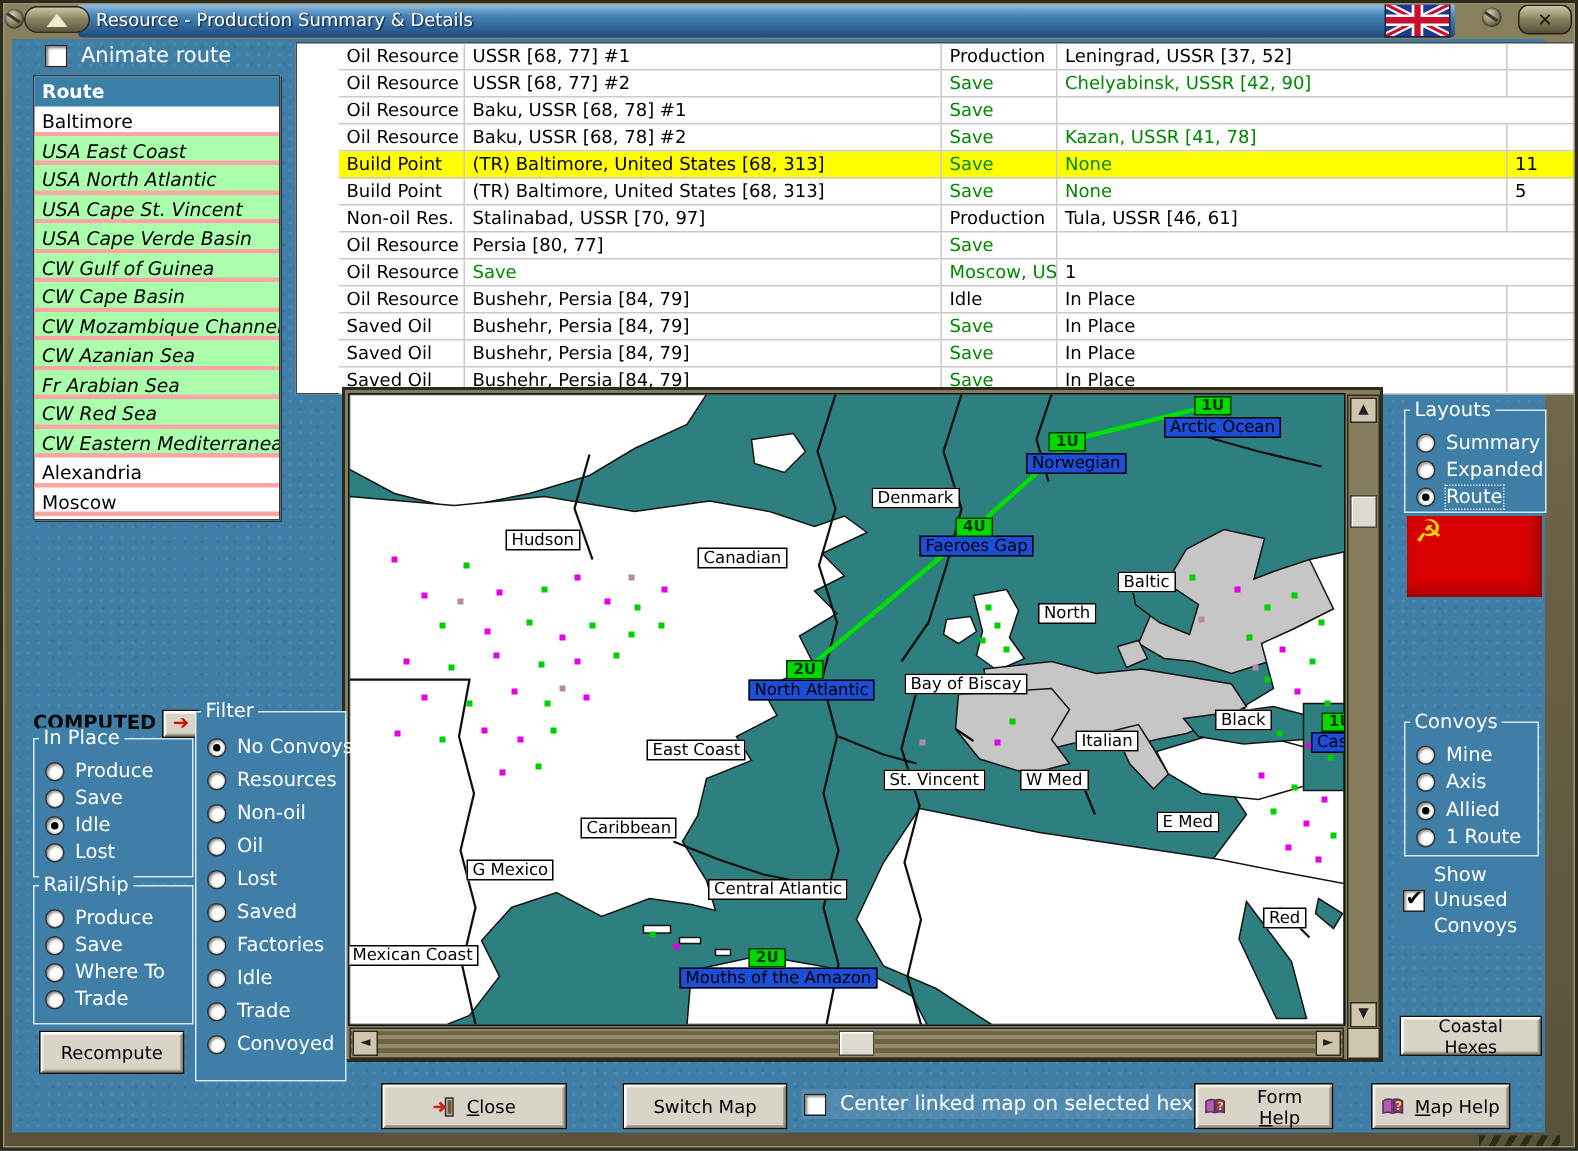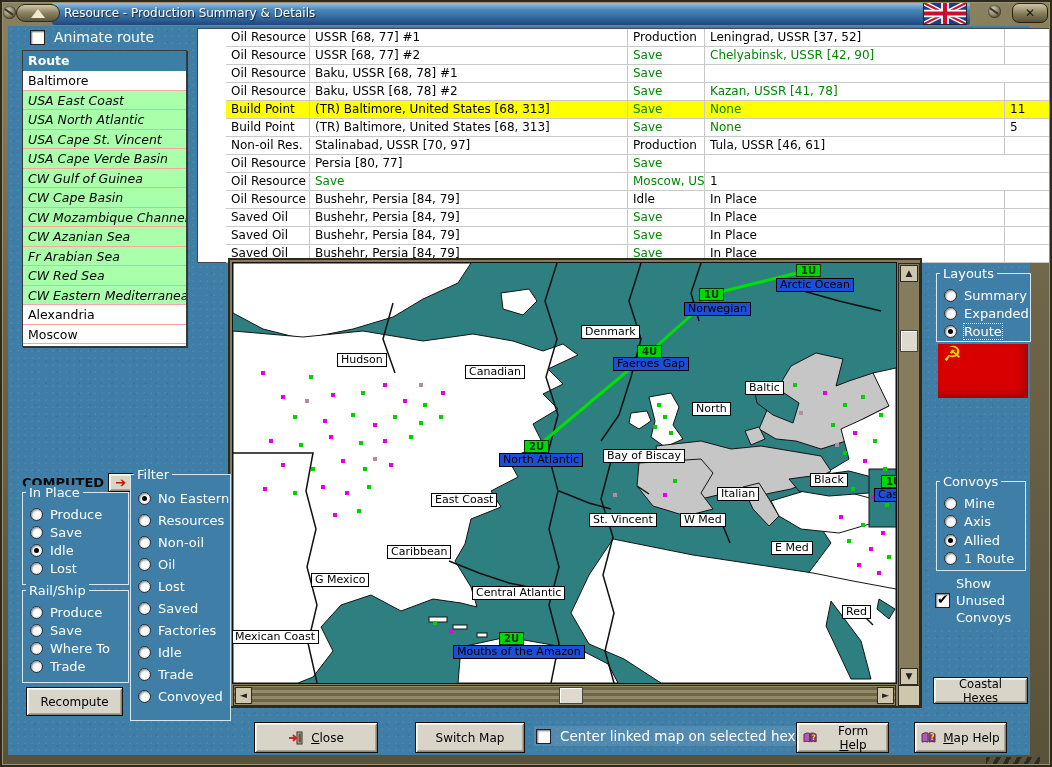--- a/index.html
+++ b/index.html
@@ -37,21 +37,21 @@
 
   
   .animate{position:absolute;left:30px;top:29px;display:flex;align-items:center;gap:9px;color:#fff;font-size:14px;z-index:5;cursor:pointer;}
   .checkbox{width:15px;height:15px;background:#fff;border:1px solid #222;box-shadow:inset 1px 1px 2px rgba(0,0,0,.55);position:relative;flex:none;}
   .checked .checkbox::after{content:"✔";position:absolute;left:1px;top:-3px;font-size:14px;font-weight:bold;color:#000;}
 
   
   .route-list{position:absolute;left:22px;top:50px;width:165px;height:297px;background:#fff;
     border:1px solid #3a3a3a;box-shadow:1px 1px 0 #1d3a50;z-index:5;font-size:12.5px;color:#000;}
   .route-header{height:20px;line-height:20px;padding-left:5px;background:#3a7fa5;color:#fff;font-weight:bold;}
-  .route-item{height:19.5px;line-height:19.5px;padding-left:5px;border-bottom:1px solid #fca5a5;cursor:pointer;white-space:nowrap;overflow:hidden;}
+  .route-item{height:19.5px;line-height:19.5px;padding-left:5px;border-bottom:3px solid #fca5a5;cursor:pointer;white-space:nowrap;overflow:hidden;}
   .route-item.green{background:#aaffaa;font-style:italic;}
 
   
   .res-table{position:absolute;left:197px;top:28px;width:903px;height:235px;background:#fff;border:1px solid #40474d;z-index:5;padding-left:28px;}
   .t-row{display:grid;grid-template-columns:84px 318px 77px 300px 1fr;height:18px;border-bottom:1px solid #c9c9c9;}
   .t-row.highlight{background:#ffff00;}
   .t-row .c{font-size:12px;line-height:17px;padding-left:5px;color:#000;border-right:1px solid #c9c9c9;white-space:nowrap;overflow:hidden;}
   .t-row .c.cnt{border-right:none;}
   .t-row .c.green{color:#008800;}
   .t-scroll{position:absolute;right:0;top:0;width:18px;height:233px;background:#d8d4cc;border-left:1px solid #808080;}
@@ -543,21 +543,21 @@
   </div>
 
   <button class="btn recompute-btn">
       <span>Recompute</span>
     </button>
 
   <div class="groupbox filter-box">
     <div class="gb-title">Filter</div>
     <div class="radio-row selected">
         <span class="radio"></span>
-        <span class="radio-label">No Eastern</span>
+        <span class="radio-label">No Convoys</span>
       </div>
       <div class="radio-row">
         <span class="radio"></span>
         <span class="radio-label">Resources</span>
       </div>
       <div class="radio-row">
         <span class="radio"></span>
         <span class="radio-label">Non-oil</span>
       </div>
       <div class="radio-row">

